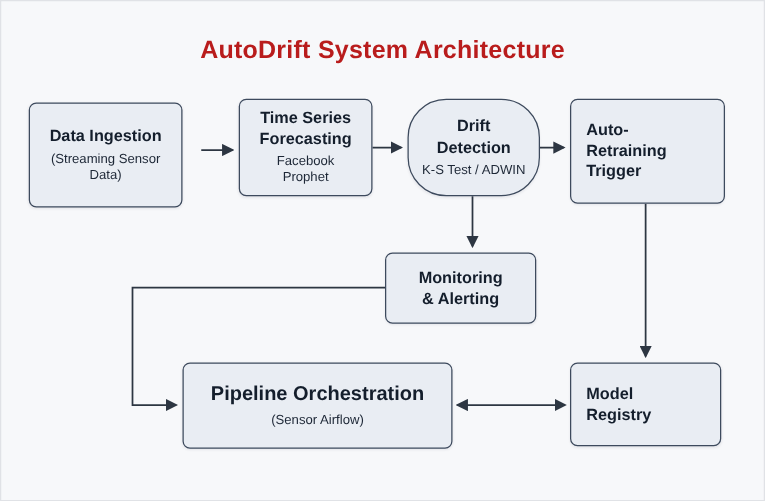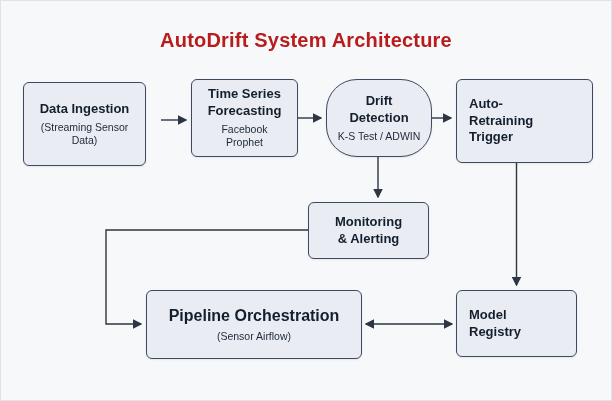--- a/index.html
+++ b/index.html
@@ -51,21 +51,21 @@
     margin-top: 3px;
     white-space: pre-line;
     color: #1d2736;
   }
   .node.center { align-items: center; text-align: center; }
   .node.leftalign { align-items: flex-start; text-align: left; padding-left: 12px; }
 
   .n-ingestion     { left: 22px;  top: 81px;  width: 123px; height: 84px; }
   .n-forecasting   { left: 190px; top: 78px;  width: 107px; height: 78px; }
   .n-drift         { left: 325px; top: 78px;  width: 106px; height: 78px; border-radius: 31px; }
-  .n-retrain       { left: 455px; top: 78px;  width: 137px; height: 84px; }
+  .n-retrain       { left: 455px; top: 78px;  width: 124px; height: 84px; }
   .n-monitoring    { left: 307px; top: 201px; width: 121px; height: 57px; }
   .n-orchestration { left: 145px; top: 289px; width: 216px; height: 69px; }
   .n-registry      { left: 455px; top: 289px; width: 121px; height: 67px; }
 
   .n-orchestration .label { font-size: 16px; }
 
   svg.arrows {
     position: absolute;
     top: 0; left: 0;
     width: 612px;

